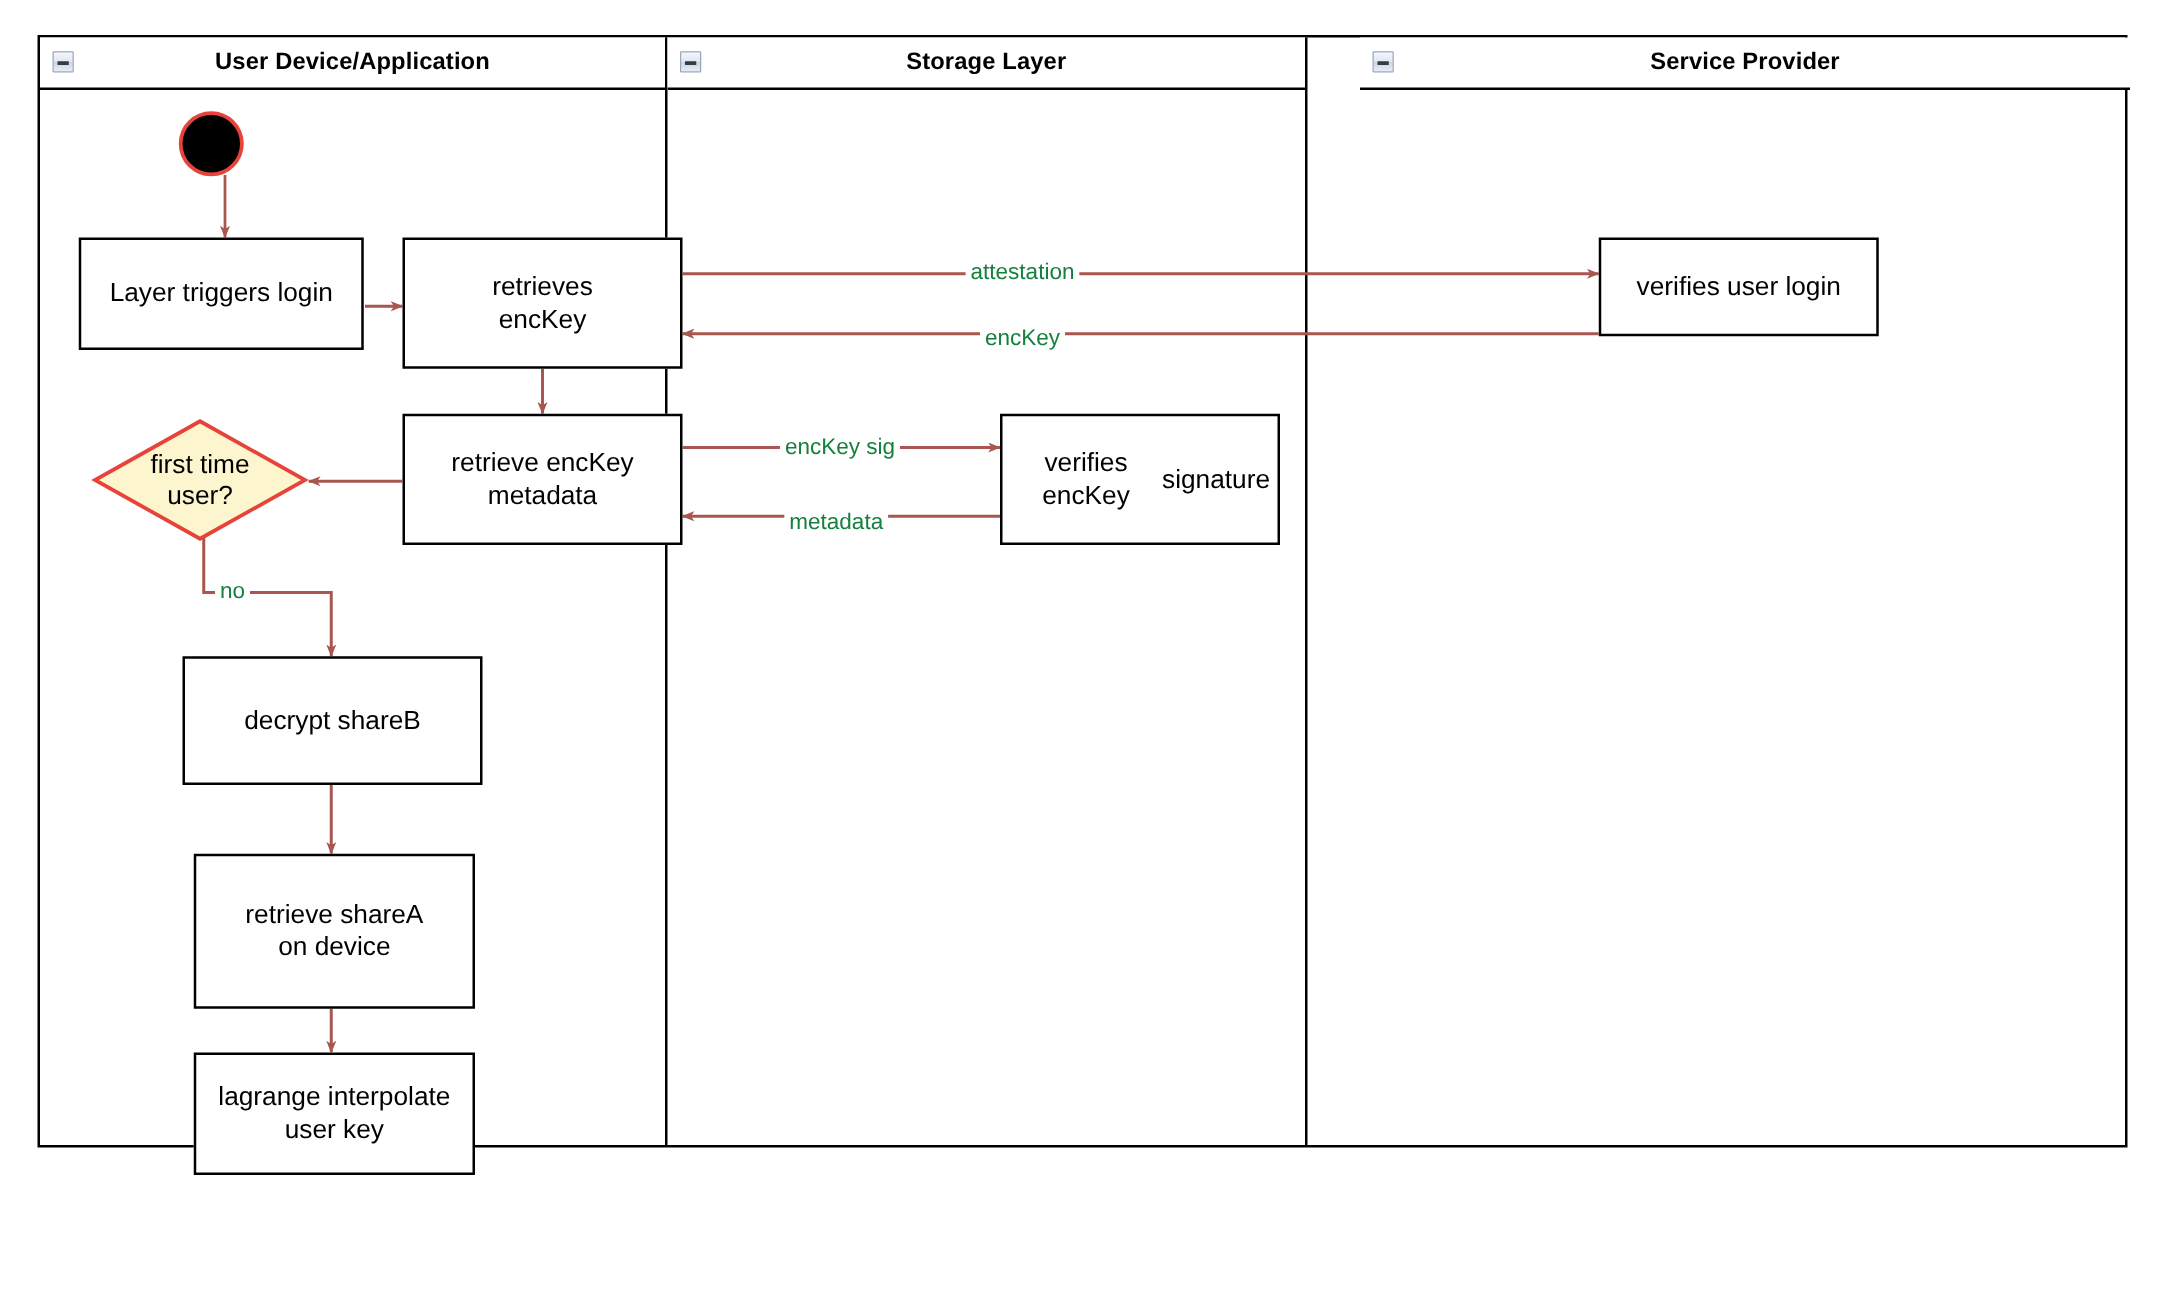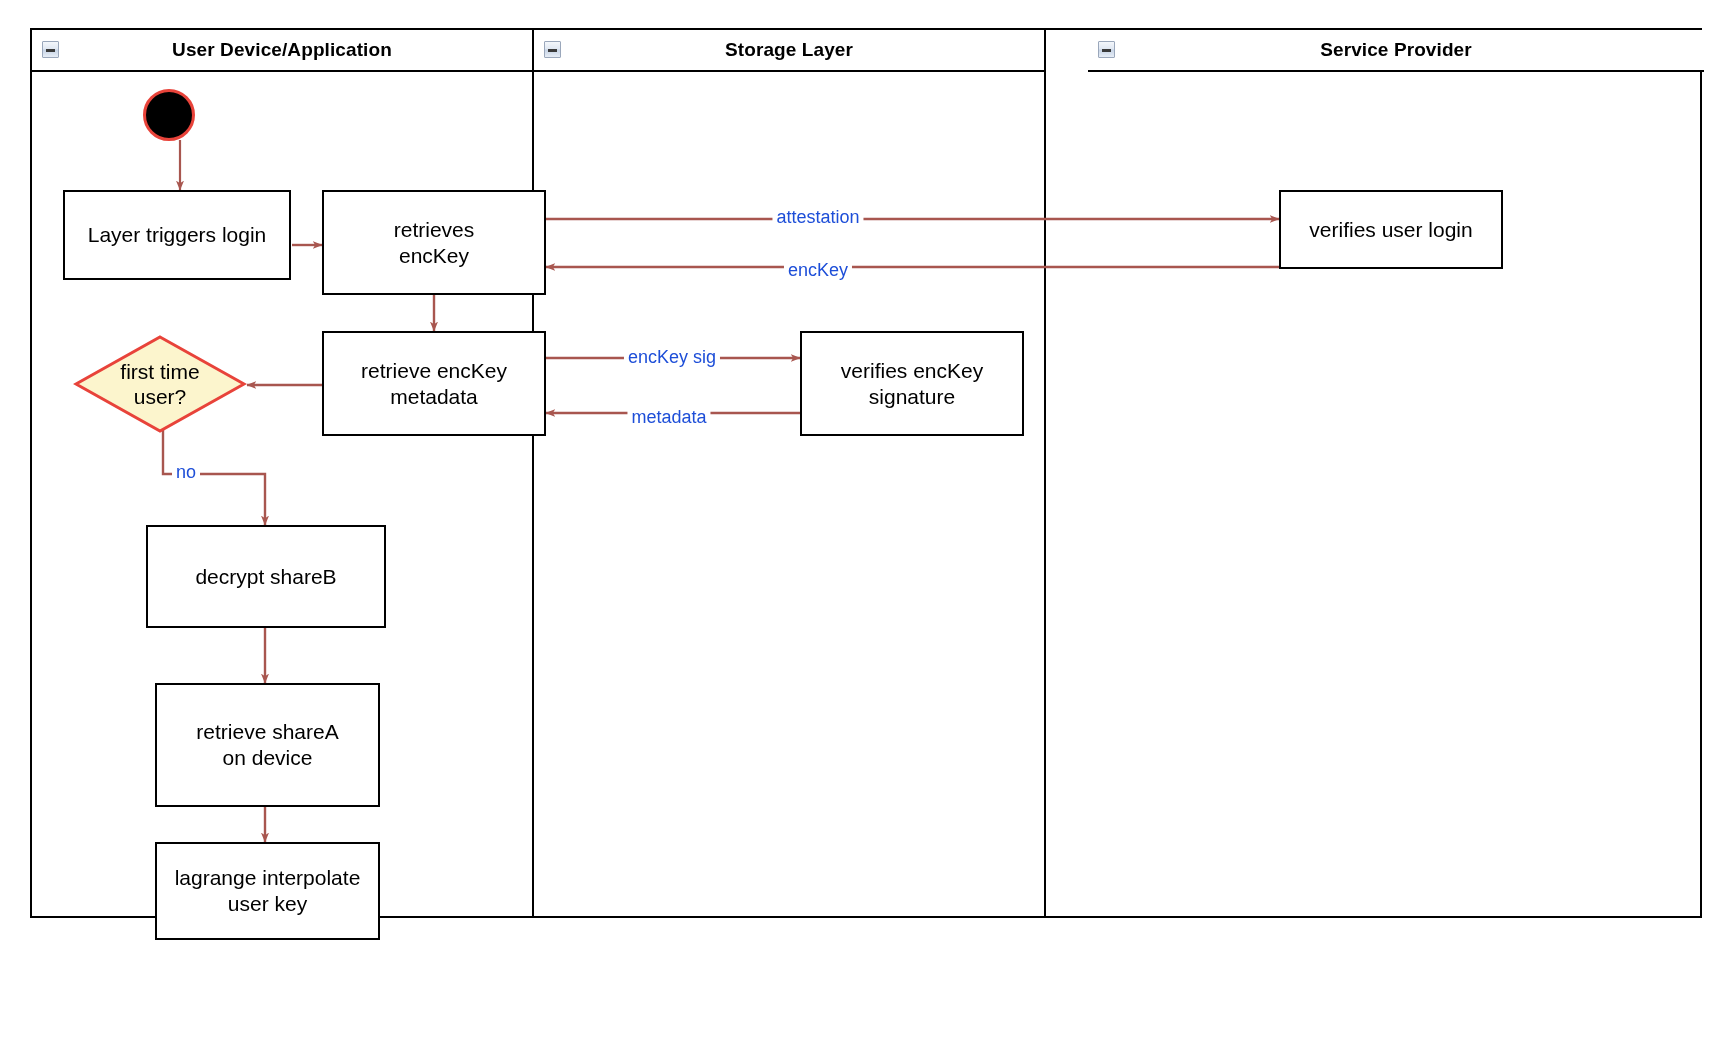--- a/index.html
+++ b/index.html
@@ -114,21 +114,21 @@
     position: absolute;
     left: 0; top: 0;
     width: 1732px;
     height: 1038px;
     pointer-events: none;
     z-index: 1;
   }
   .edge-label {
     position: absolute;
     font-size: 18px;
-    color: #1d4ed8;
+    color: #15803d;
     background: #ffffff;
     padding: 0 4px;
     white-space: nowrap;
     z-index: 2;
   }
   .node, .decision, .start-node { z-index: 3; }
 </style>
 </head>
 <body>
 
@@ -230,21 +230,21 @@
   <div class="node" style="left:155px; top:683px; width:225px; height:124px; flex-direction:column;">
     <span>retrieve shareA</span>
     <span>on device</span>
   </div>
 
   <div class="node" style="left:155px; top:842px; width:225px; height:98px; flex-direction:column;">
     <span>lagrange interpolate</span>
     <span>user key</span>
   </div>
 
-  <div class="node" style="left:800px; top:331px; width:224px; height:105px; flex-direction:column;">
+  <div class="node" style="left:800px; top:331px; width:224px; height:105px; ">
     <span>verifies encKey</span>
     <span>signature</span>
   </div>
 
   <div class="node" style="left:1279px; top:190px; width:224px; height:79px;">
     <span>verifies user login</span>
   </div>
 
 </div>
 

